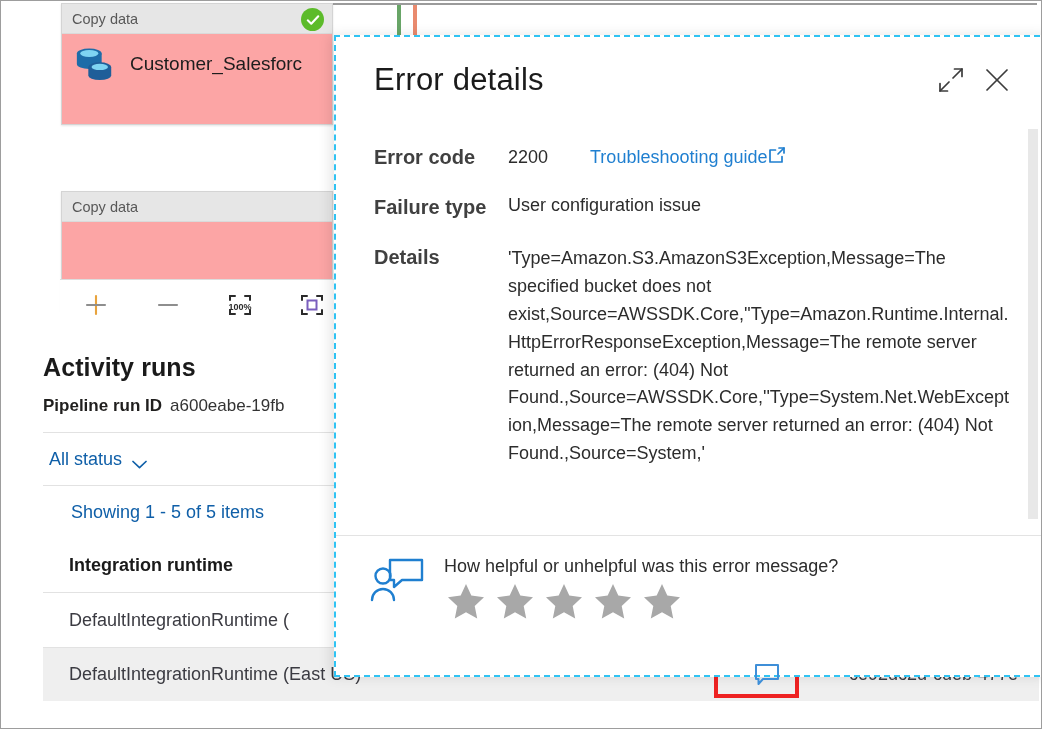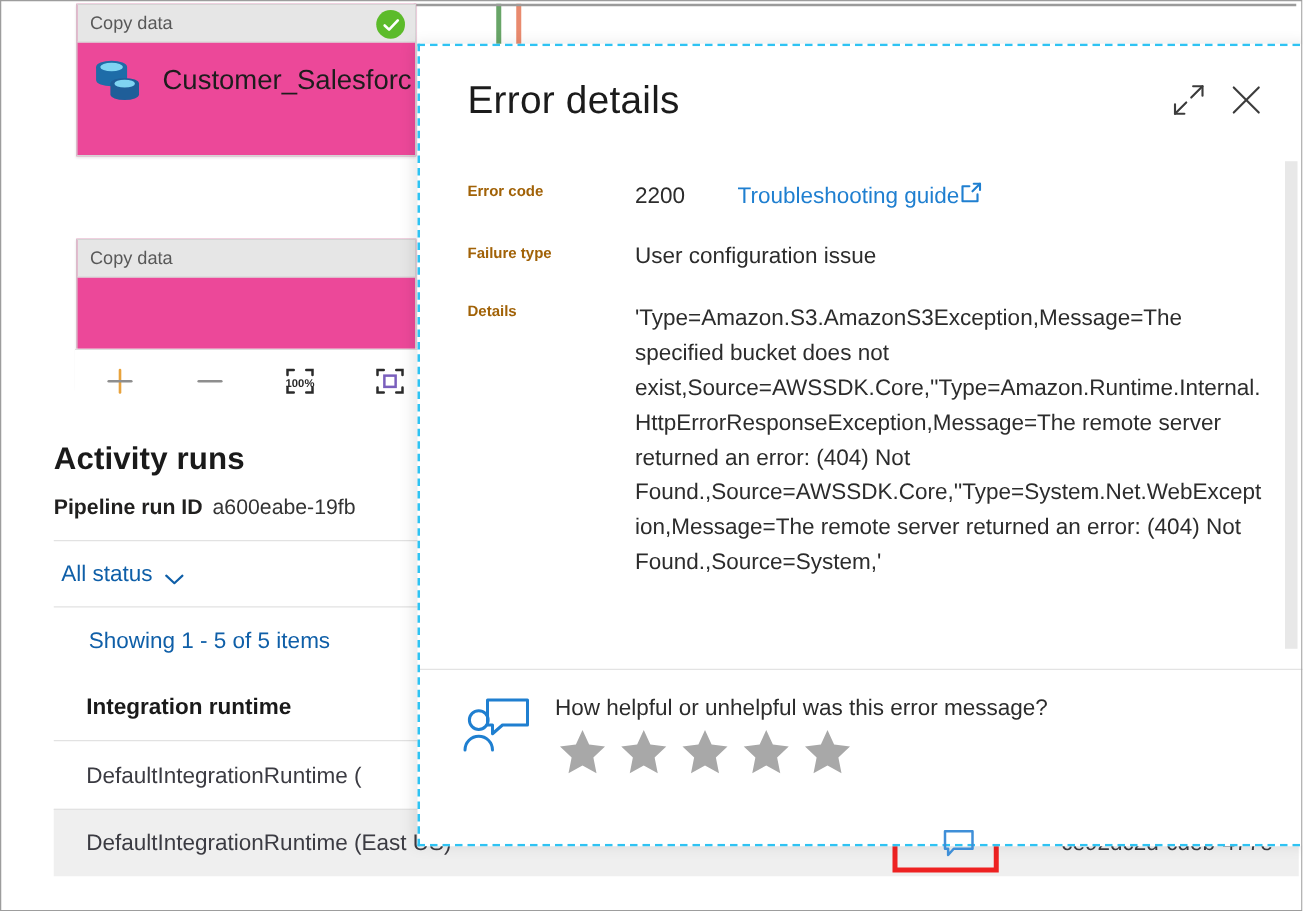--- a/index.html
+++ b/index.html
@@ -15,31 +15,31 @@
   
   .page-frame {
     position: absolute; left: 0; top: 0; width: 1042px; height: 729px;
     border: 1px solid #9d9d9d; pointer-events: none;
   }
 
   
   .canvas-area { position: absolute; left: 1px; top: 1px; width: 1040px; height: 727px; background: #fff; }
 
   .act-card {
-    position: absolute; background: #ec4899;
+    position: absolute; background: #fca5a5;
     border: 1px solid #d4d4d4;
     box-shadow: 0 1px 2px rgba(0,0,0,.10);
   }
   .act-card .card-head {
     height: 30px; background: #e6e6e6; border-bottom: 1px solid #dadada;
     display: flex; align-items: center; padding: 0 10px; position: relative;
   }
   .act-card .card-head .ttl { font-size: 14.5px; color: #585858; }
   .act-card .card-body { display: flex; align-items: center; padding: 10px 12px; gap: 14px; }
-  .act-card .card-body .nm { font-size: 22px; color: #1d1d1d; white-space: nowrap; }
+  .act-card .card-body .nm { font-size: 19px; color: #1d1d1d; white-space: nowrap; }
 
   .check-badge {
     position: absolute; right: 8px; top: 4px;
     width: 23px; height: 23px; border-radius: 50%;
     background: #5cbb2a; display: flex; align-items: center; justify-content: center;
   }
   .check-badge svg { width: 14px; height: 14px; }
 
   
   .db-icon { width: 42px; height: 40px; flex: none; }
@@ -101,21 +101,21 @@
     height: 86px; flex: none; display: flex; align-items: center;
     padding: 0 28px 0 38px;
   }
   .panel-head .ptitle { font-size: 31px; color: #1b1b1b; flex: 1; letter-spacing: .2px; }
   .head-btn { width: 46px; height: 46px; display: flex; align-items: center; justify-content: center; cursor: pointer; }
   .head-btn svg { width: 30px; height: 30px; }
 
   .panel-body { flex: 1; overflow: hidden; position: relative; padding: 22px 38px 0 38px; }
 
   .drow { display: flex; margin-bottom: 26px; }
-  .drow .dlabel { width: 134px; flex: none; font-size: 12px; font-weight: bold; color: #a16207; padding-top: 1px; }
+  .drow .dlabel { width: 134px; flex: none; font-size: 20px; font-weight: bold; color: #404040; padding-top: 1px; }
   .drow .dvalue { font-size: 18px; color: #2c2c2c; }
   .code-line { display: flex; align-items: center; gap: 42px; }
   .tsg-link { color: #1f7fd0; font-size: 18px; text-decoration: none; display: inline-flex; align-items: center; cursor: pointer; }
   .tsg-link svg { width: 18px; height: 18px; }
 
   .details-text {
     font-size: 18px; color: #2c2c2c; line-height: 1.55;
     width: 532px; word-break: break-word;
   }
 

